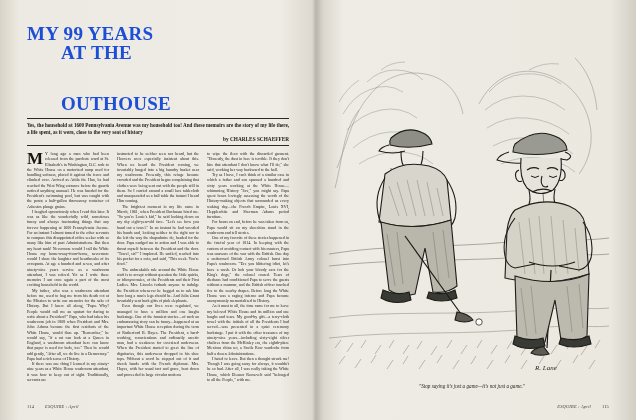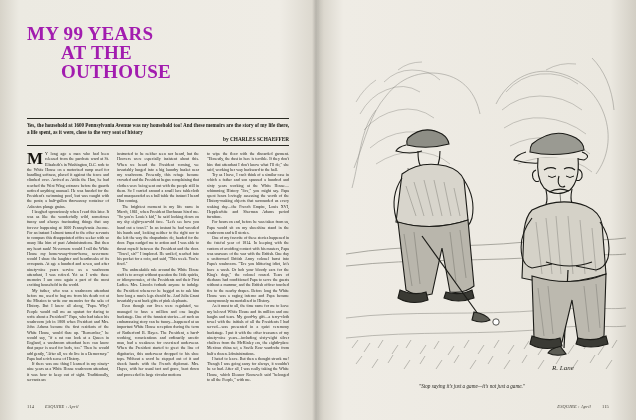--- a/index.html
+++ b/index.html
@@ -45,26 +45,26 @@
   .headline {
     position: absolute;
     left: 27px;
     top: 24px;
     width: 250px;
     font-family: "Liberation Serif", serif;
     font-weight: bold;
     font-size: 19px;
     line-height: 19px;
     letter-spacing: 0.3px;
-    color: #a21caf;
+    color: #1d4ed8;
   }
   .headline div { white-space: nowrap; }
   .hl-2 { padding-left: 0px; }
   .hl-3 { padding-left: 34px; }
-  .hl-4 { padding-left: 34px; }
+  .hl-4 { padding-left: 34px; margin-top: 32px; }
 
   .deck {
     position: absolute;
     left: 27px;
     top: 122px;
     width: 262px;
     font-size: 5.1px;
     line-height: 6.6px;
     font-weight: bold;
     color: #1a1a14;
@@ -113,21 +113,21 @@
     line-height: 14px;
     font-weight: bold;
     padding: 1px 2px 0 0;
     font-family: "Liberation Serif", serif;
     color: #17150f;
   }
 
   
   .cartoon {
     position: absolute;
-    left: 346px;
+    left: 329px;
     top: 18px;
     width: 280px;
     height: 358px;
   }
   .cartoon svg { display: block; }
   .caption {
     position: absolute;
     left: 348px;
     top: 383px;
     width: 248px;

